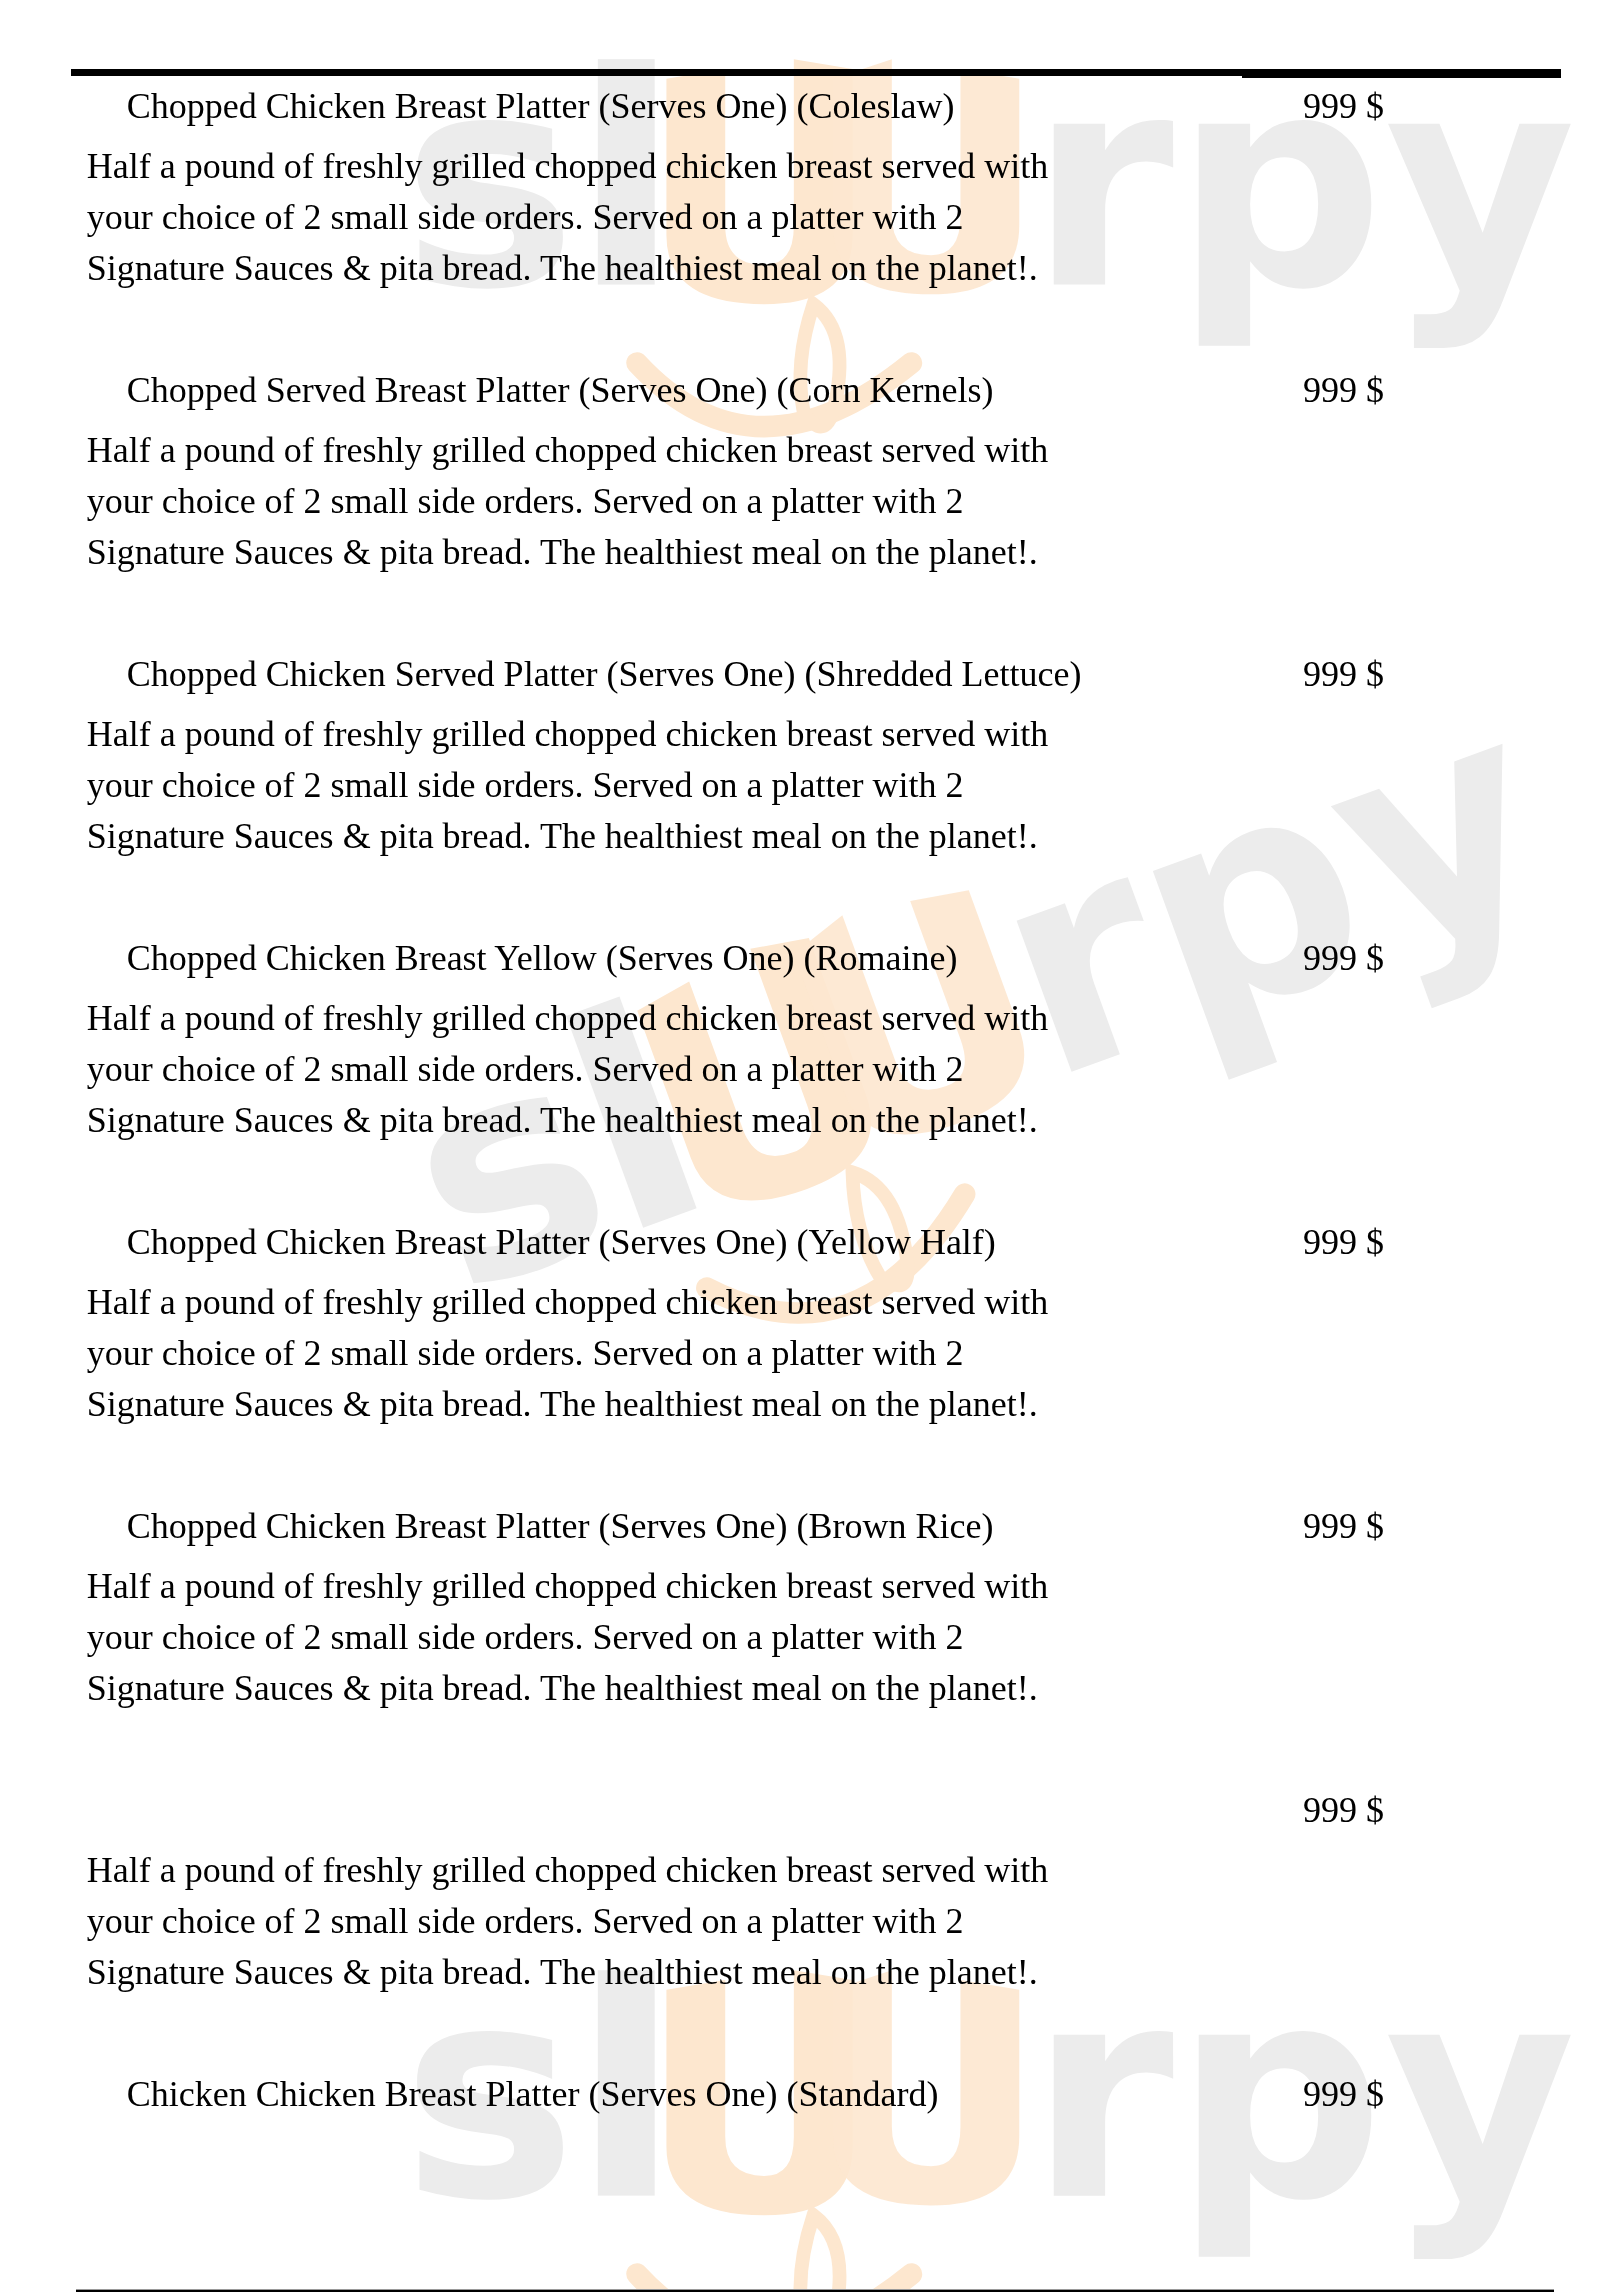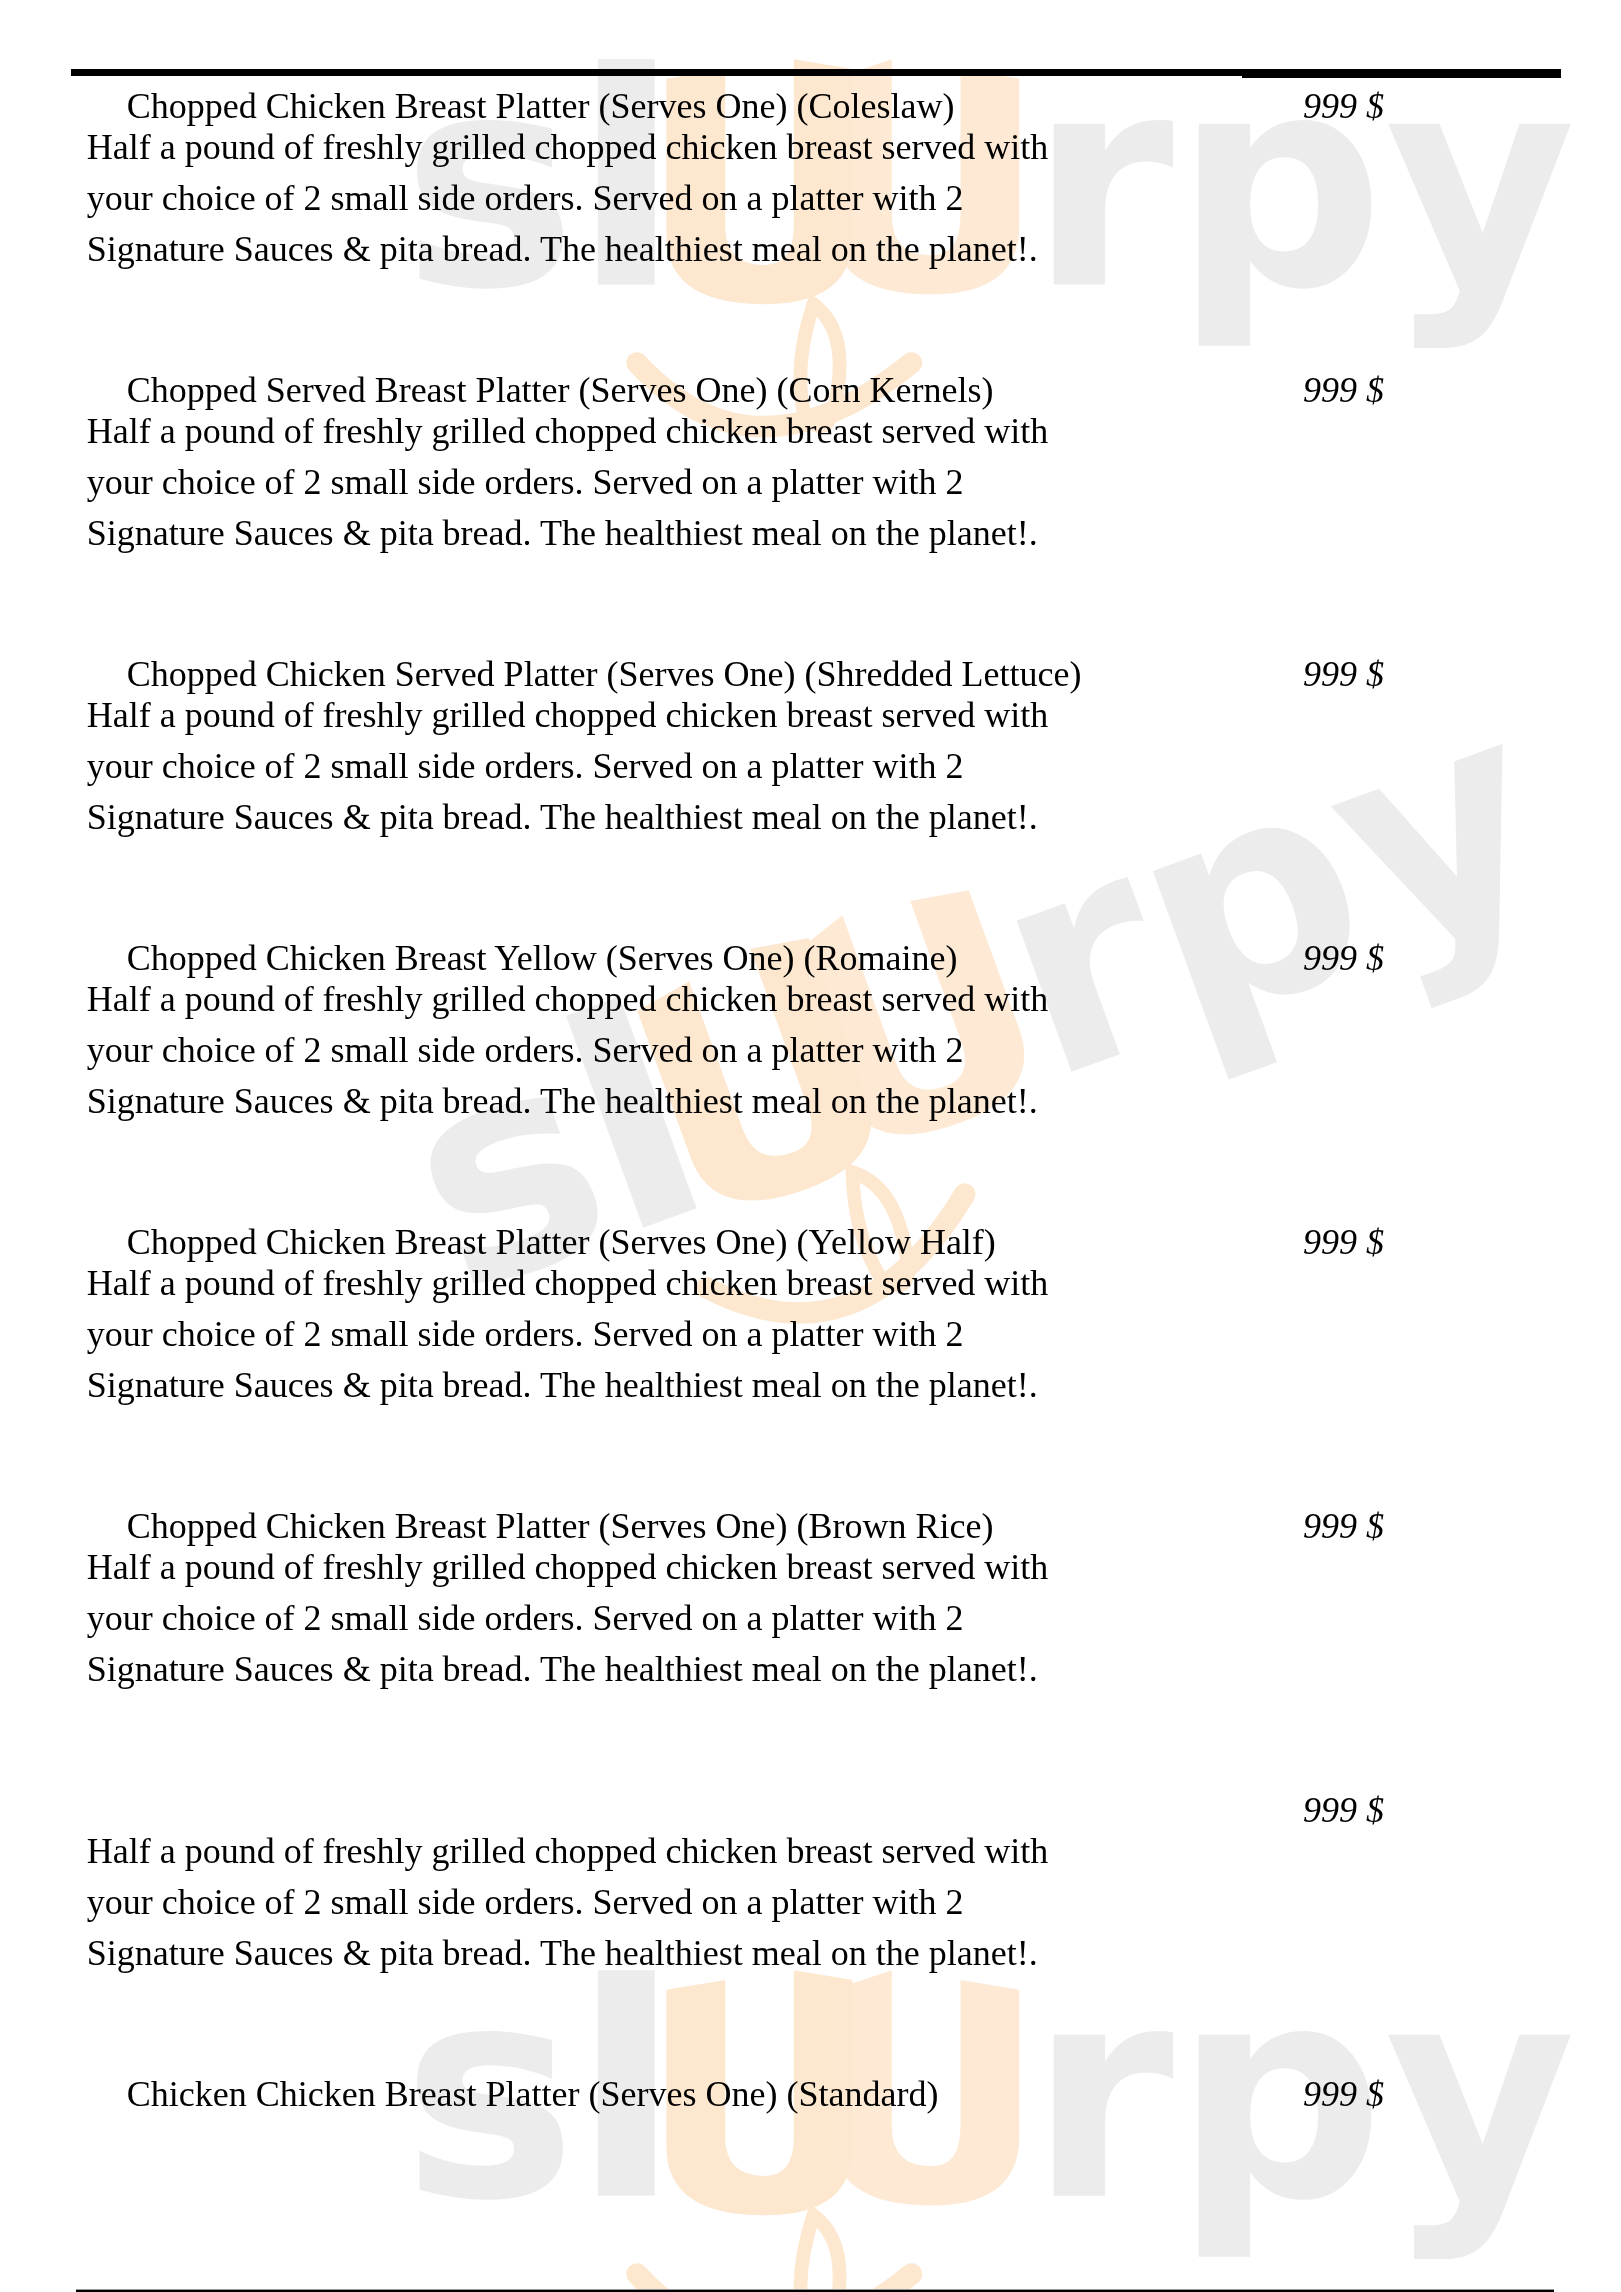--- a/index.html
+++ b/index.html
@@ -10,23 +10,23 @@
                pointer-events: none; z-index: 0; }
 
   .menu { position: absolute; left: 71px; top: 69px; width: 1490px; z-index: 1; }
   .rule-top { position: absolute; left: 0; top: 0; height: 0; }
   .rule-top .left { position: absolute; left: 0; top: 0; width: 1171px; height: 6.9px; background: #000; }
   .rule-top .right { position: absolute; left: 1171px; top: 0; width: 319px; height: 8.8px; background: #000; }
 
   .items { position: absolute; left: 0; top: 11.8px; width: 1490px; }
   .item { position: relative; height: 284px; }
   .item .name { position: absolute; left: 15.7px; top: 0; font-size: 36px; line-height: 51px; white-space: nowrap; margin-left: 40px; }
-  .item .desc { position: absolute; left: 15.7px; top: 41px; font-size: 36px; line-height: 51px; width: 1157px; }
+  .item .desc { position: absolute; left: 15.7px; top: 60px; font-size: 36px; line-height: 51px; width: 1157px; }
   .item .desc span { display: block; white-space: nowrap; }
-  .item .price { position: absolute; left: 1232px; top: 0; font-size: 36px; line-height: 51px; white-space: nowrap; font-style: italic; }
+  .item .price { position: absolute; left: 1232px; top: 0; font-size: 36px; line-height: 51px; white-space: nowrap; }
 
   .rule-bottom { position: absolute; left: 76px; top: 2289px; width: 1478px; height: 2.9px; background: #000;
                  border-top: 1px solid #999; z-index: 1; }
 </style>
 </head>
 <body>
 
 <svg class="watermark" viewBox="0 0 1654 2339" xmlns="http://www.w3.org/2000/svg">
   <defs>
     <g id="wm">

